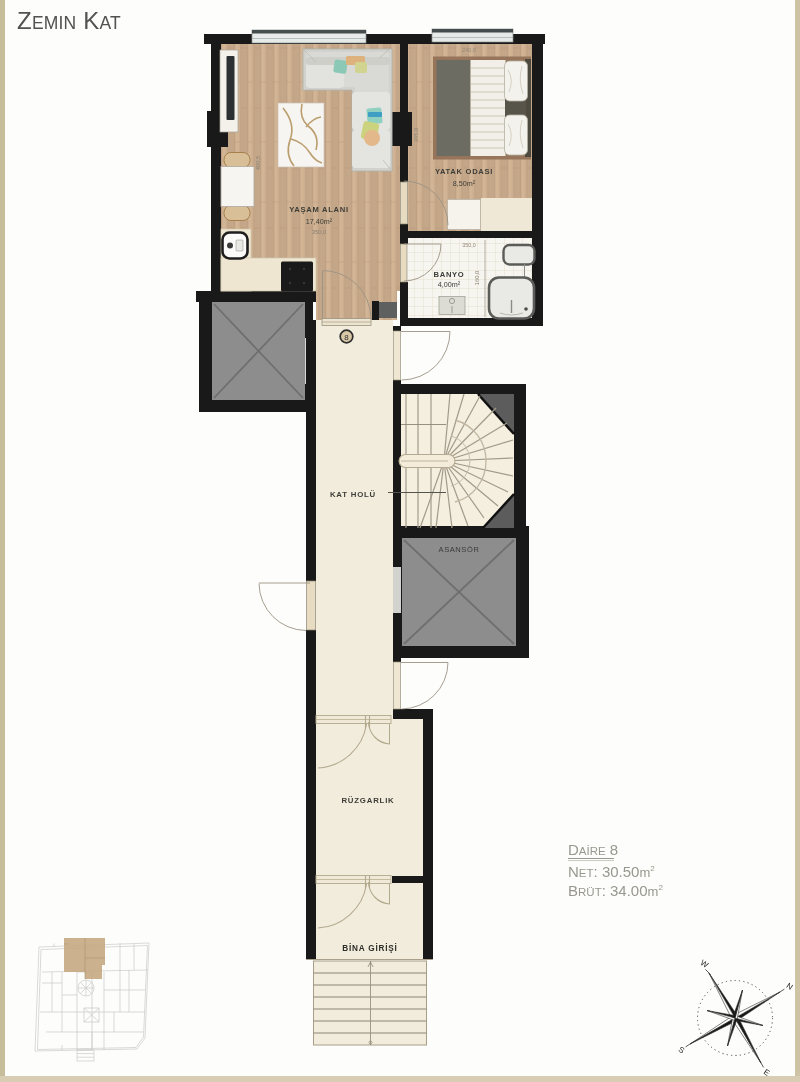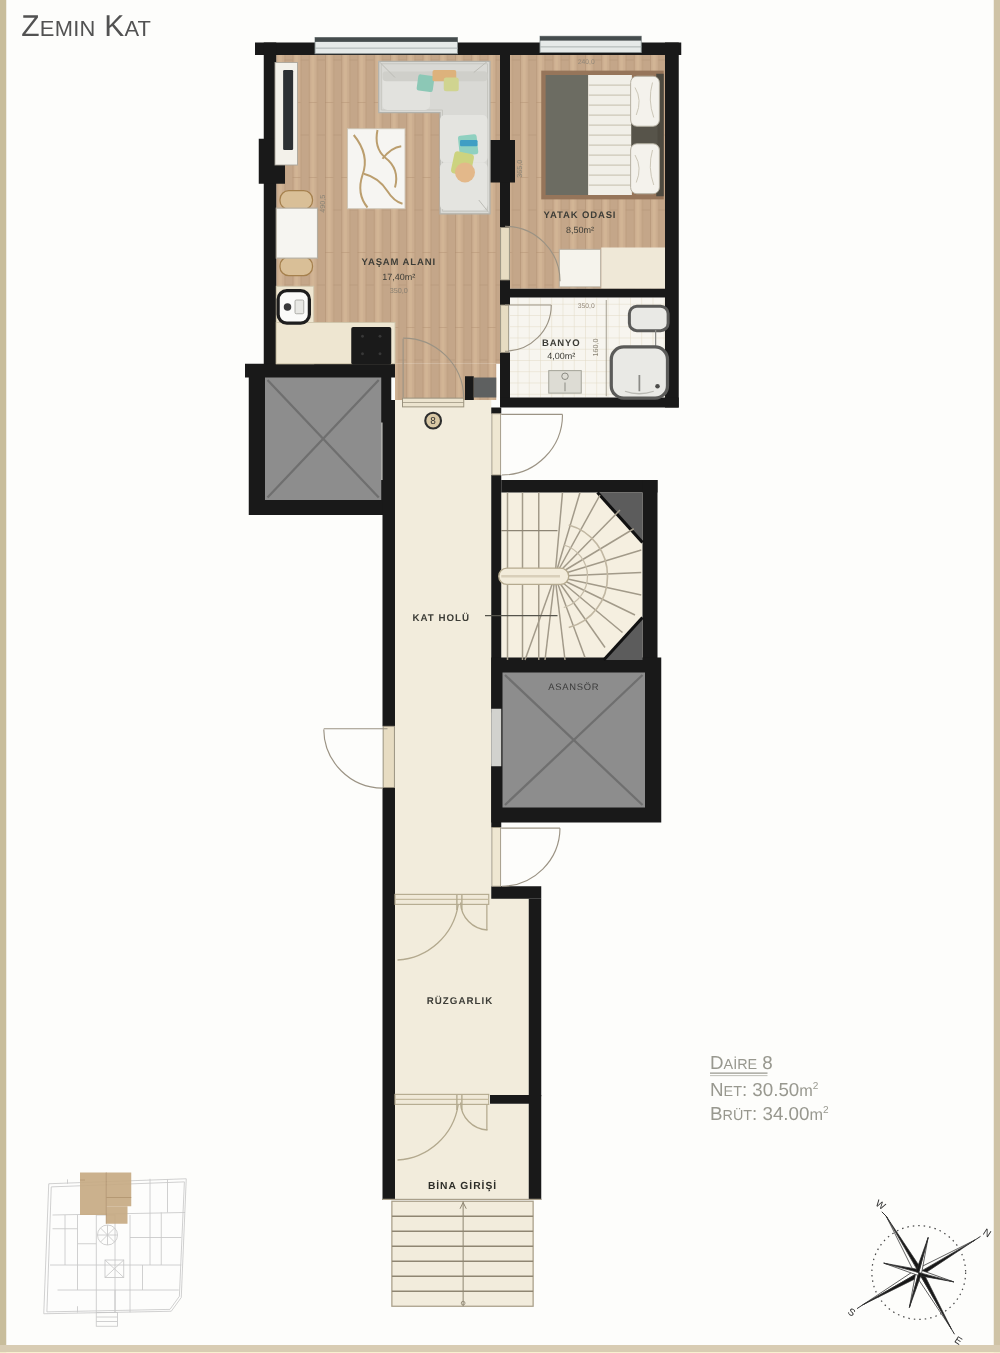--- a/index.html
+++ b/index.html
@@ -1,16 +1,16 @@
 <!DOCTYPE html>
 <html><head>
 <meta charset="utf-8">
 <style>
 html,body{margin:0;padding:0;background:#fdfdfb;}
-#page{position:relative;width:800px;height:1082px;overflow:hidden;background:#fde047;font-family:"Liberation Sans",sans-serif;}
+#page{position:relative;width:800px;height:1082px;overflow:hidden;background:#d946ef;font-family:"Liberation Sans",sans-serif;}
 svg{position:absolute;left:0;top:0;}
 text{font-family:"Liberation Sans",sans-serif;}
 </style>
 </head>
 <body>
 <div id="page">
 <svg width="800" height="1082" viewBox="0 0 800 1082">
 <defs>
 <pattern id="wood" width="13" height="60" patternUnits="userSpaceOnUse">
 <rect x="0" y="0" width="13" height="60" fill="#ccae90"></rect>

